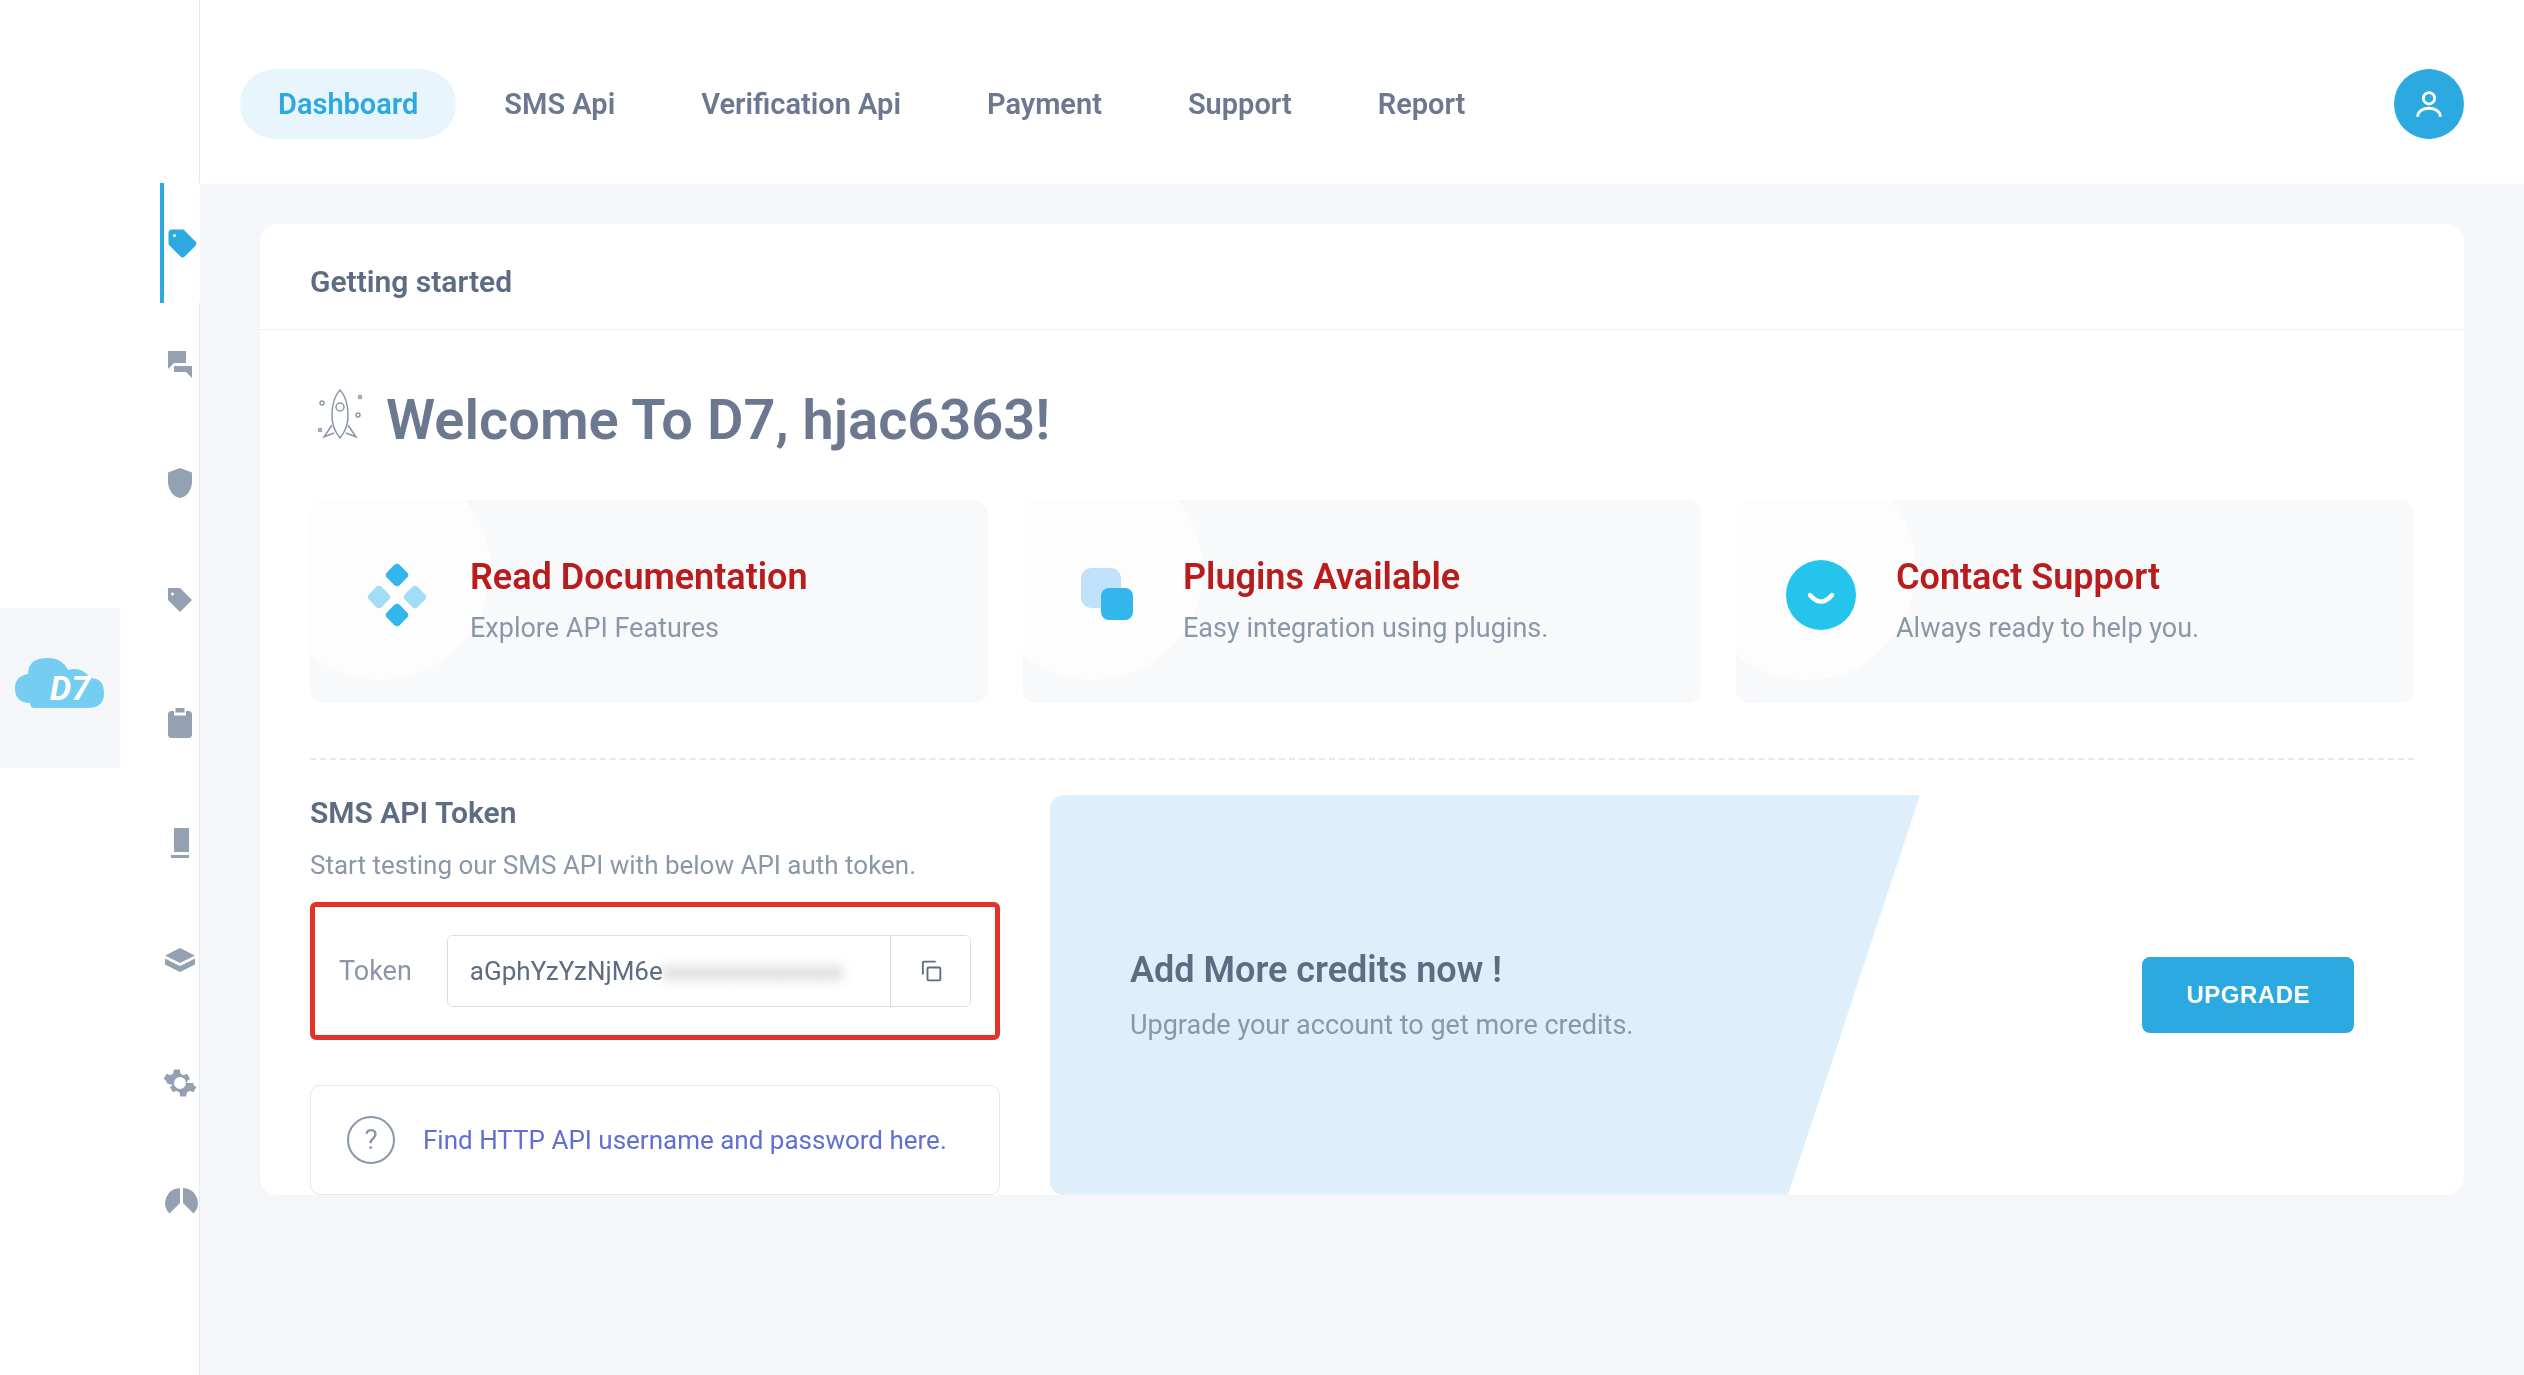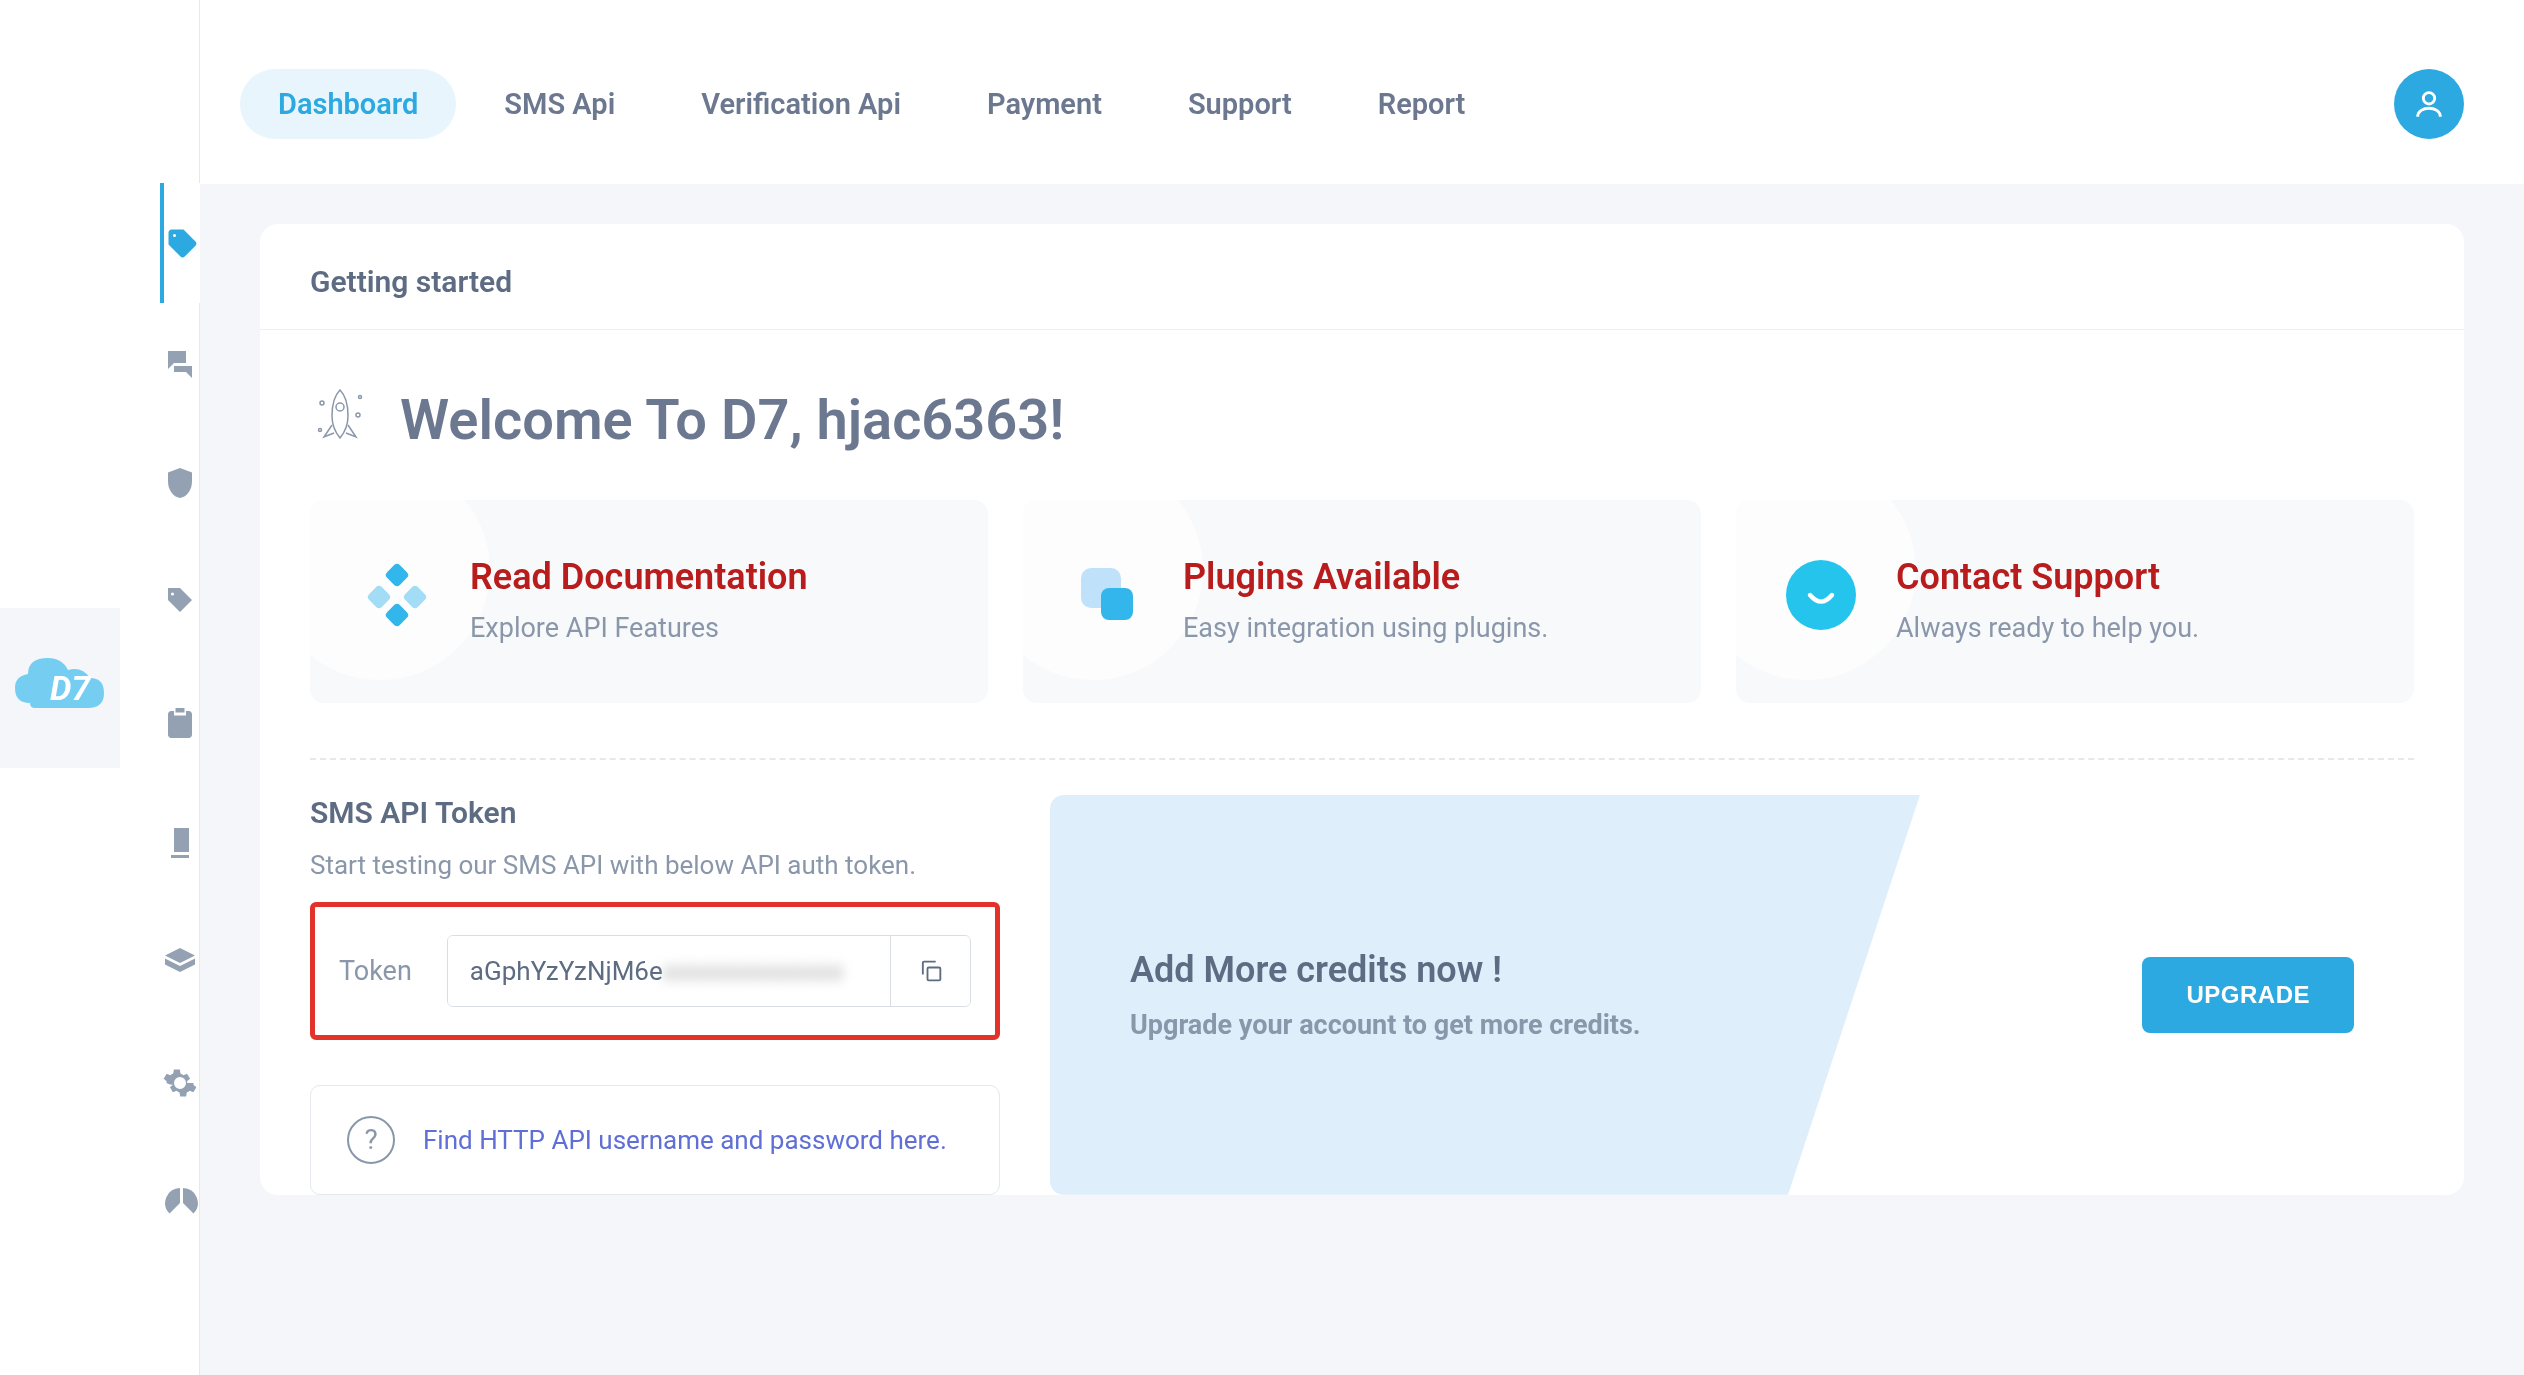--- a/index.html
+++ b/index.html
@@ -83,21 +83,21 @@
 }
 .panel-header {
   padding: 40px 50px 30px;
   border-bottom: 1px solid #eceff3;
 }
 .panel-header h3 { font-size: 30px; font-weight: 600; color: #5d6c82; }
 
 .welcome-row {
   display: flex;
   align-items: center;
-  gap: 30px;
+  gap: 16px;
   padding: 55px 50px 45px;
 }
 .welcome-row h1 { font-size: 56px; font-weight: 600; color: #6b7890; }
 .rocket-icon { width: 60px; height: 70px; }
 
 .cards-row {
   display: flex;
   gap: 35px;
   padding: 0 50px 55px;
 }
@@ -209,21 +209,21 @@
   position: absolute;
   top: 0; left: -10px;
   width: 880px;
   height: 100%;
   background: #dfeefb;
   clip-path: polygon(0 0, 100% 0, 85% 100%, 0 100%);
   border-radius: 14px 0 0 14px;
 }
 .credits-text { position: relative; z-index: 1; }
 .credits-text h2 { font-size: 36px; font-weight: 600; color: #5d6c82; margin-bottom: 18px; }
-.credits-text p  { font-size: 27px; color: #8a97aa; font-weight: bold; }
+.credits-text p  { font-size: 27px; color: #8a97aa; }
 .upgrade-btn {
   background: #2ca9e1;
   color: #fff;
   border: none;
   border-radius: 8px;
   padding: 24px 44px;
   font-size: 24px;
   font-weight: 700;
   letter-spacing: 0.5px;
   cursor: pointer;

